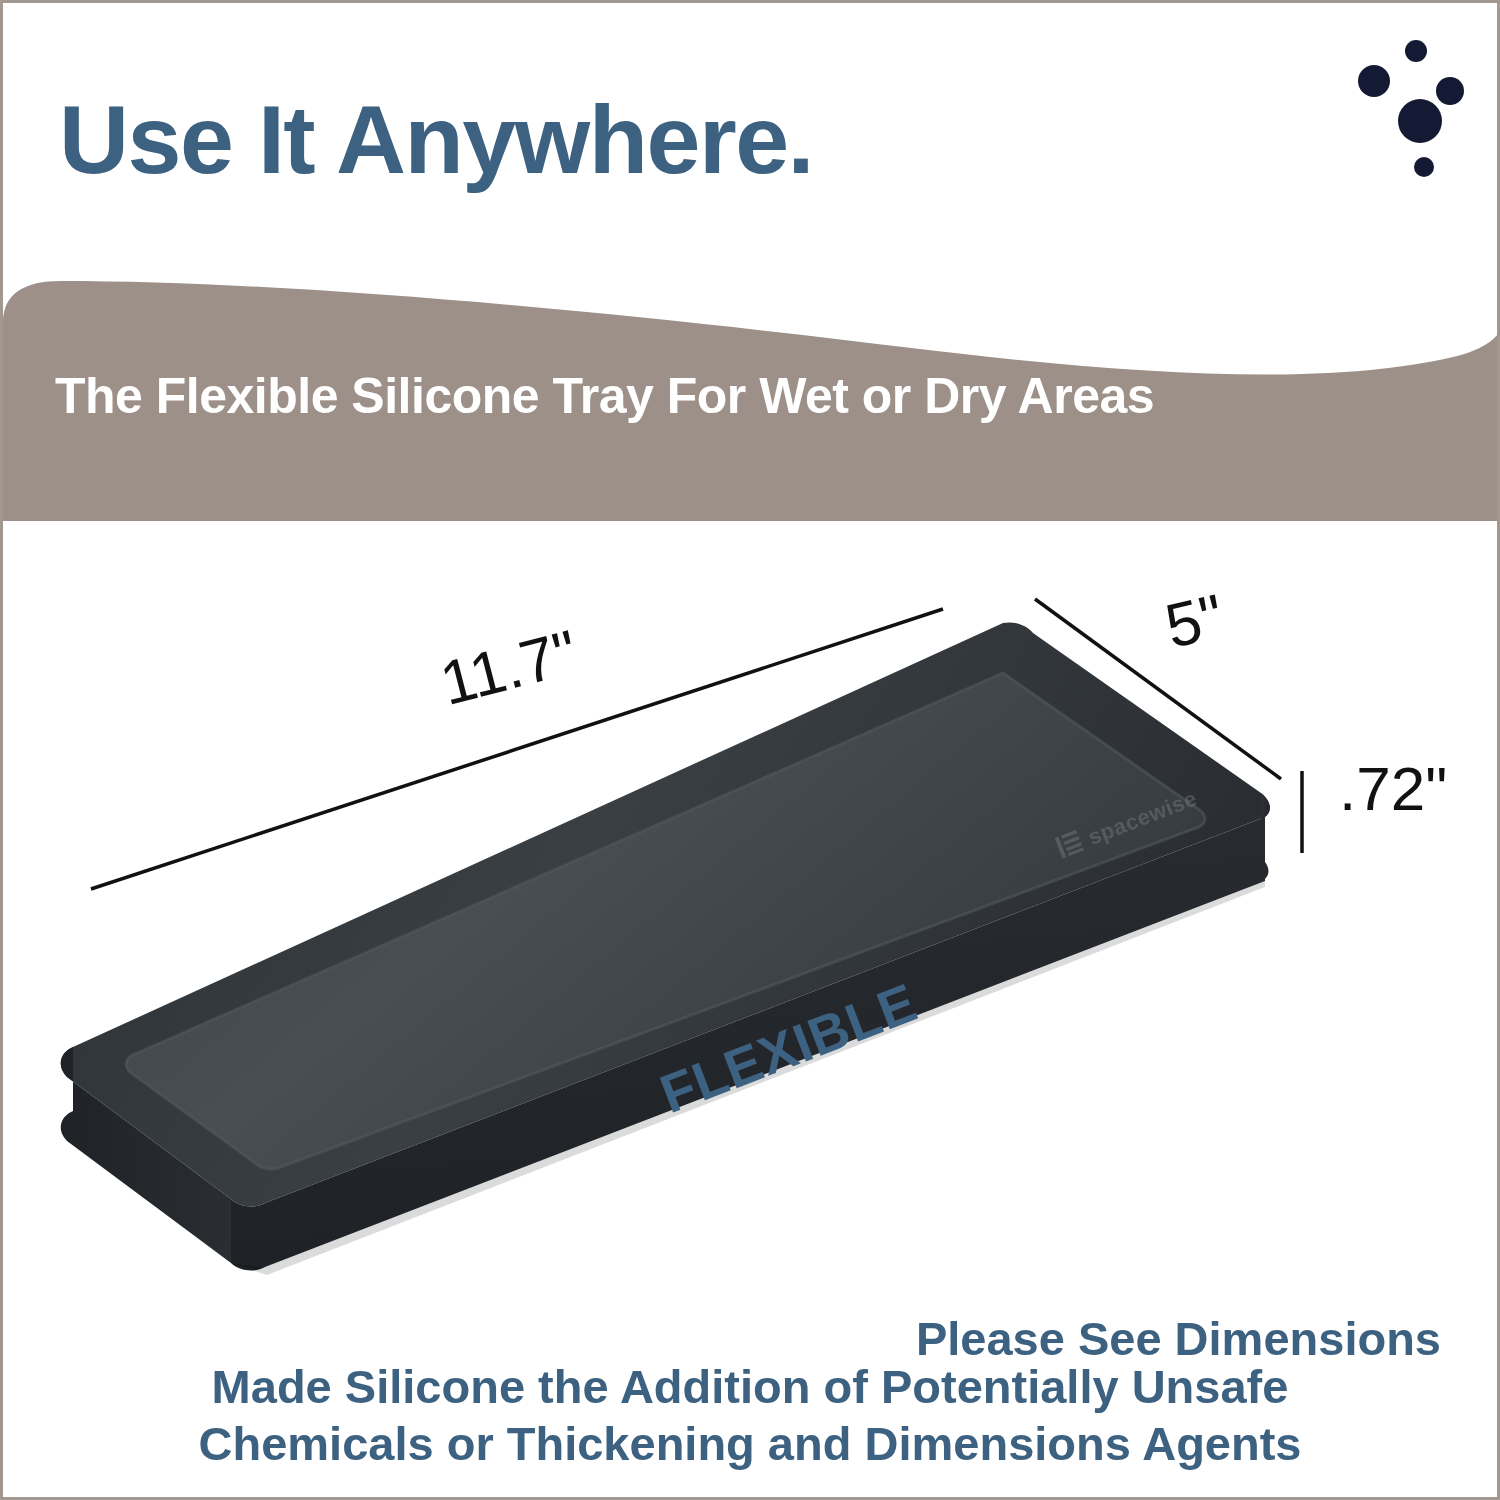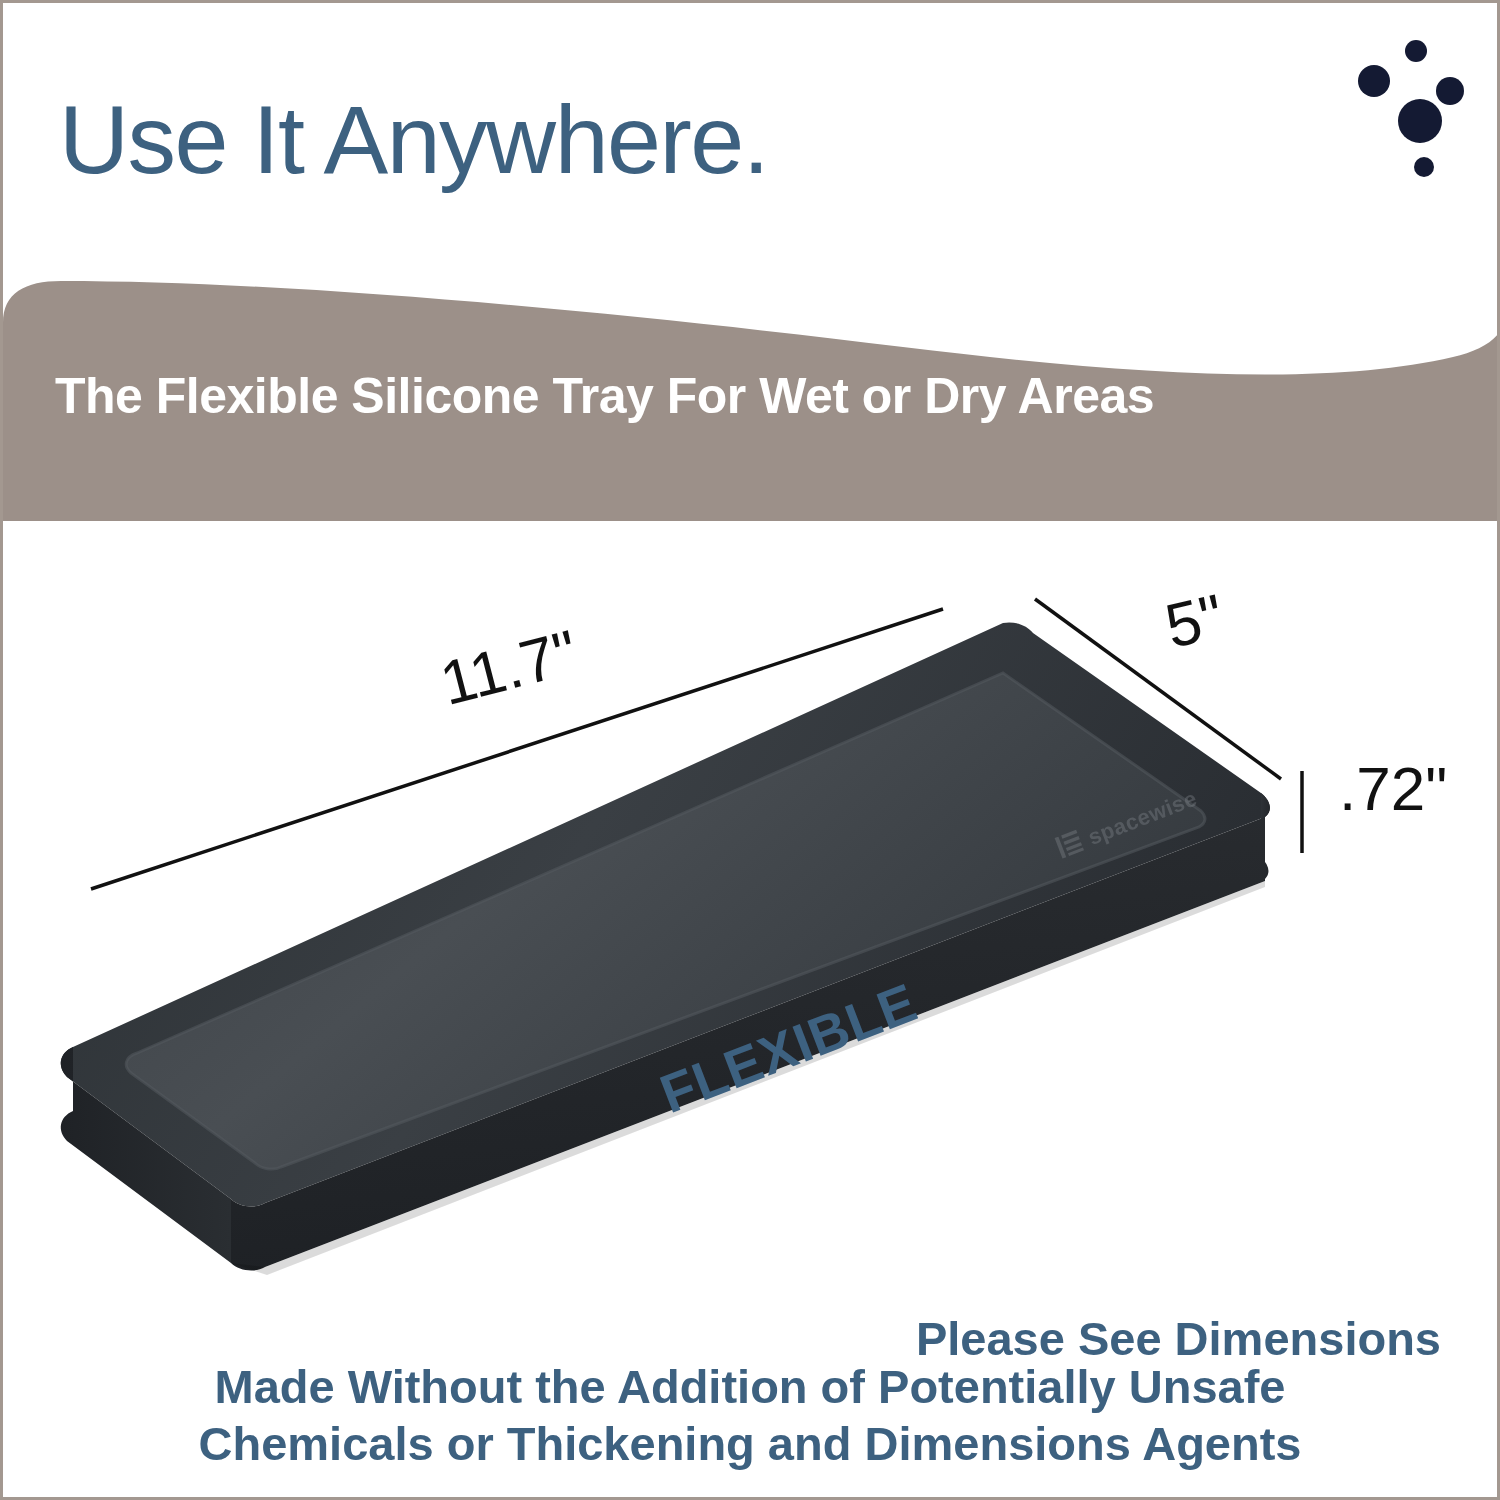--- a/index.html
+++ b/index.html
@@ -17,21 +17,21 @@
     background:#ffffff;
     border:3px solid #a39890;
     overflow:hidden;
   }
 
   
   #headline {
     position:absolute;
     left:56px; top:88px;
     font-size:97px;
-    font-weight:normal;
+    font-weight:bold;
     letter-spacing:-1.5px;
     color:#3d6180;
     line-height:1;
     white-space:nowrap;
   }
 
   
   #dots { position:absolute; left:1355px; top:20px; width:140px; height:160px; }
   .dot {
     position:absolute;
@@ -258,17 +258,17 @@
 
   <div class="dim-label" id="dim-width">5"</div>
 
   <div class="dim-label" id="dim-height">.72"</div>
 
   <div id="flexible">FLEXIBLE</div>
 
   <div id="see-dimensions">Please See Dimensions</div>
 
   <div id="footnote">
-    <span class="ln">Made Without the Addition of Potentially Unsafe</span>
+    <span class="ln">Made Silicone the Addition of Potentially Unsafe</span>
     <span class="ln">Chemicals or Thickening and Dimensions Agents</span>
   </div>
 
 </div>
 
 </body></html>

